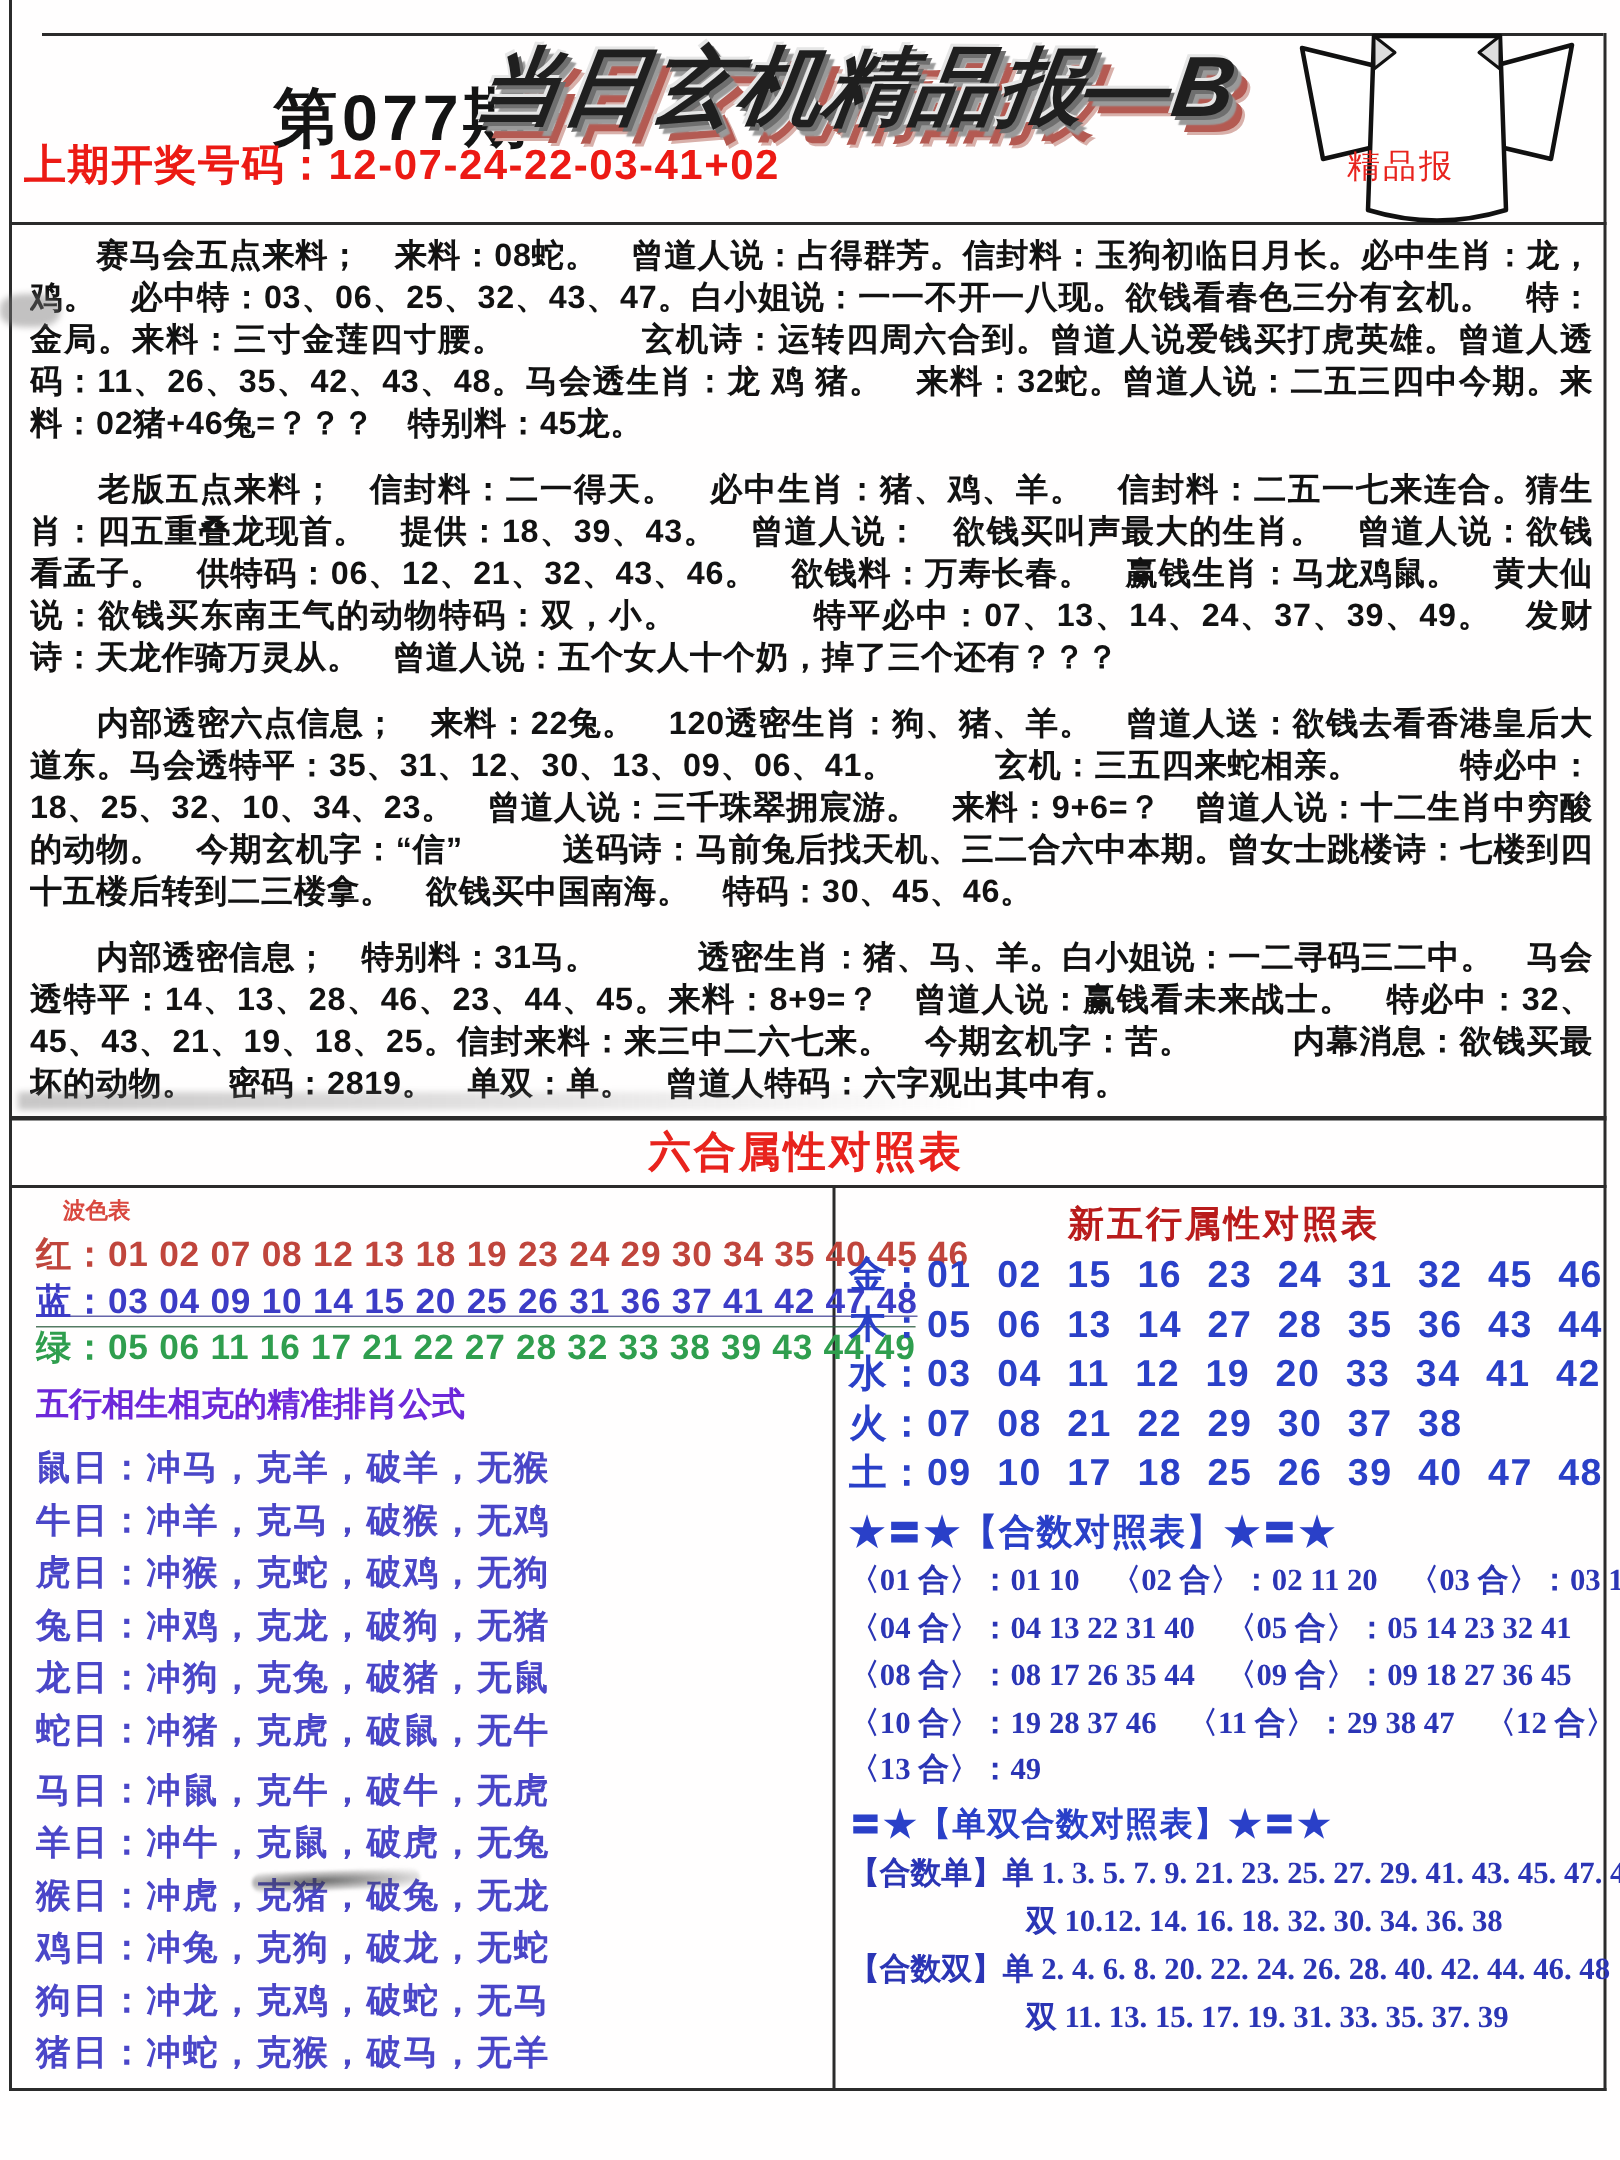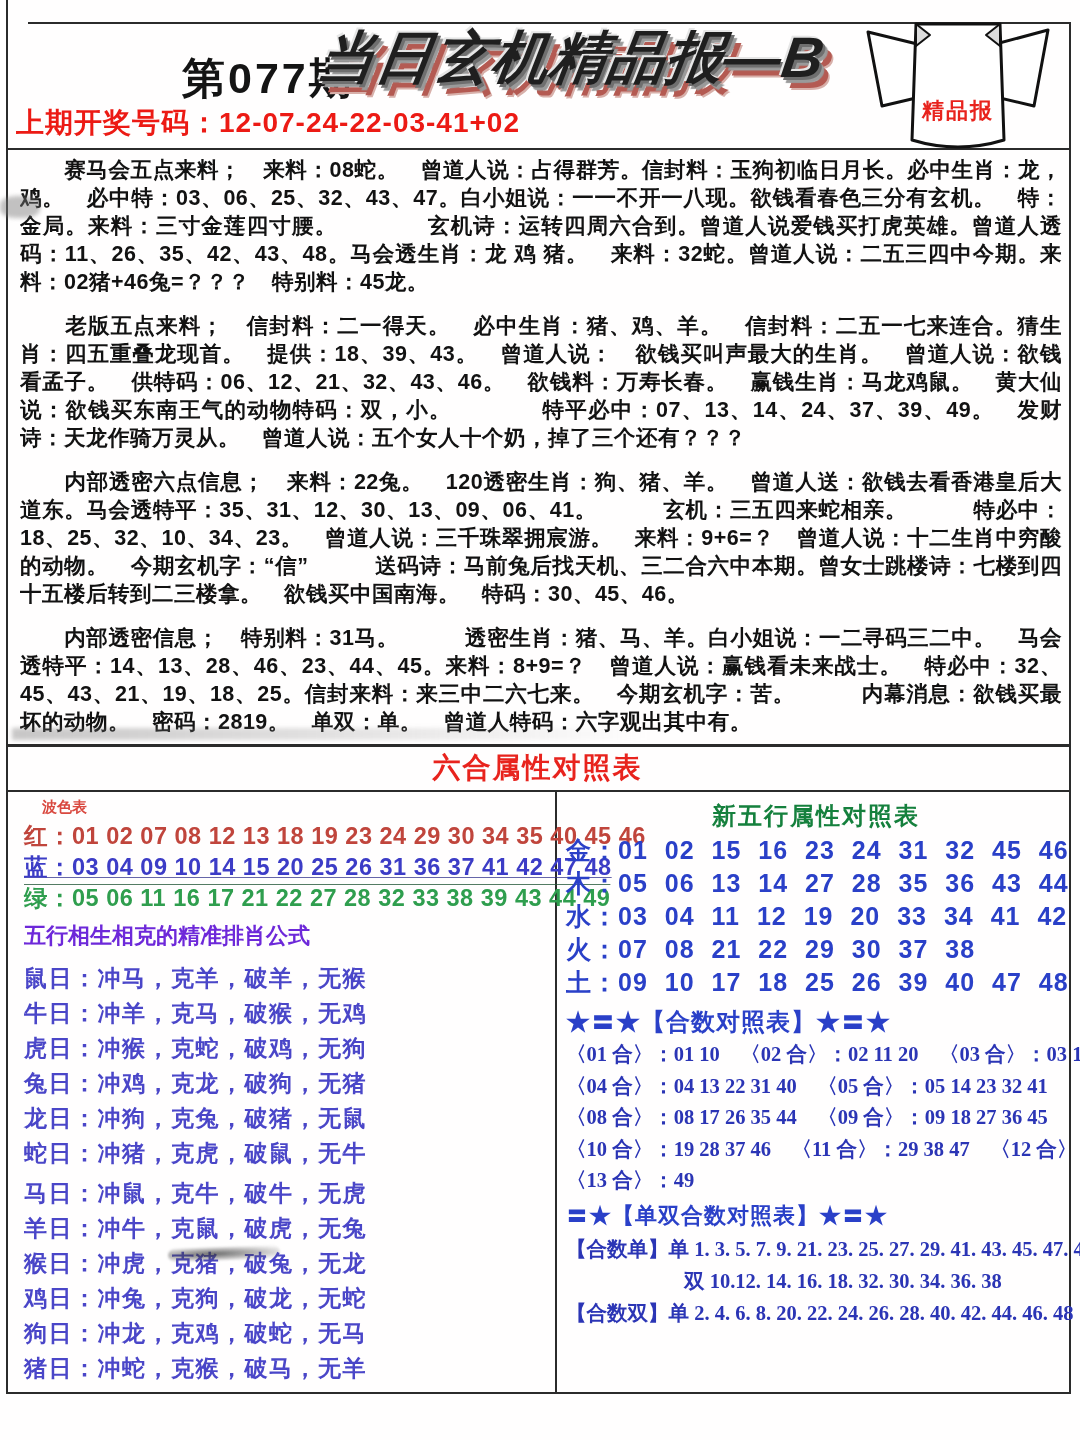--- a/index.html
+++ b/index.html
@@ -8,23 +8,23 @@
   
   .line{position:absolute;background:#2b2b2b;}
   
   .issue{position:absolute;left:182px;top:50px;font-size:43px;font-weight:bold;color:#141414;letter-spacing:3px;white-space:nowrap;}
   .masthead-wrap{position:absolute;left:318px;top:20px;width:566px;height:118px;}
   .masthead-layer{position:absolute;white-space:nowrap;font-size:57px;font-weight:900;font-style:italic;
         transform:skewX(-8deg);letter-spacing:1px;font-family:"Liberation Sans",sans-serif;}
   .m-red{left:9px;top:11px;color:#b45a52;text-shadow:2px 2px 0 #d8b0aa;}
   .m-black{left:0;top:0;color:#1f1f1f;text-shadow:-2px -2px 0 #e6e6e6,3px 3px 0 #6f6f6f,6px 6px 1px #9a9a9a;}
   .banner-svg{position:absolute;left:858px;top:18px;width:200px;height:142px;}
-  .badge{position:absolute;left:898px;top:96px;width:120px;text-align:center;font-size:22px;font-weight:bold;
+  .badge{position:absolute;left:898px;top:96px;width:120px;text-align:left;font-size:22px;font-weight:normal;
          color:#e8231d;letter-spacing:2px;}
-  .last-draw{position:absolute;left:16px;top:104px;font-size:28px;font-weight:bold;color:#ec1a14;letter-spacing:1px;white-space:nowrap;}
+  .last-draw{position:absolute;left:16px;top:91px;font-size:28px;font-weight:bold;color:#ec1a14;letter-spacing:1px;white-space:nowrap;}
   
   .paras{position:absolute;left:20px;top:156px;width:1042px;height:586px;overflow:hidden;
          font-size:21.5px;font-weight:bold;color:#121212;line-height:28px;text-align:justify;letter-spacing:.5px;}
   .paras p{margin:0;}
   .paras p + p{margin-top:16px;}
   
   .section-title{position:absolute;left:0;top:749px;width:860px;text-align:center;text-indent:215px;
          font-size:28px;font-weight:bold;color:#e8231d;letter-spacing:2px;}
   
   .col-left{position:absolute;left:24px;top:798px;width:518px;}
@@ -33,21 +33,21 @@
   .row-red{color:#c0453c;}
   .row-blue{color:#3c3cc6;text-decoration:underline;text-decoration-thickness:1px;text-underline-offset:2px;
             text-decoration-color:rgba(50,50,140,.75);}
   .row-green{color:#2f9e4e;text-decoration:overline;text-decoration-thickness:1px;
             text-decoration-color:rgba(40,90,60,.8);}
   .formula-title{color:#6d28d9;font-size:22px;font-weight:bold;margin-top:7px;}
   .zodiac{margin-top:10px;color:#4a46c8;font-size:23px;font-weight:bold;line-height:35px;letter-spacing:1.5px;}
   .zodiac > div:nth-child(7){padding-top:5px;}
   
   .col-right{position:absolute;left:566px;top:800px;width:500px;color:#2a40c8;}
-  .wuxing-title{text-align:center;font-size:24px;font-weight:bold;color:#15803d;letter-spacing:2px;margin-bottom:2px;}
+  .wuxing-title{text-align:center;font-size:24px;font-weight:bold;color:#b91c1c;letter-spacing:2px;margin-bottom:2px;}
   .wuxing-row{font-size:25px;font-weight:bold;line-height:33px;word-spacing:9px;letter-spacing:1px;white-space:nowrap;}
   .hesu-header{margin-top:10px;font-size:24px;font-weight:bold;letter-spacing:1px;line-height:26px;}
   .hesu-rows{margin-top:4px;font-family:"Liberation Serif",serif;font-size:20.5px;font-weight:bold;
              line-height:31.5px;white-space:nowrap;color:#2b35b5;}
   .ds-header{margin-top:6px;font-size:22px;font-weight:bold;letter-spacing:1px;line-height:26px;}
   .ds-rows{margin-top:4px;font-family:"Liberation Serif",serif;font-size:20.5px;font-weight:bold;
            line-height:32px;color:#2b35b5;white-space:nowrap;}
   .ds-indent{padding-left:118px;}
   
   .artifact-band{position:absolute;left:12px;top:728px;width:640px;height:12px;
@@ -132,20 +132,21 @@
       <div>〈04 合〉：04 13 22 31 40　〈05 合〉：05 14 23 32 41</div>
       <div>〈08 合〉：08 17 26 35 44　〈09 合〉：09 18 27 36 45</div>
       <div>〈10 合〉：19 28 37 46　〈11 合〉：29 38 47　〈12 合〉：39 48</div>
       <div>〈13 合〉：49</div>
     </div>
     <div class="ds-header">〓★【单双合数对照表】★〓★</div>
     <div class="ds-rows">
       <div>【合数单】单 1. 3. 5. 7. 9. 21. 23. 25. 27. 29. 41. 43. 45. 47. 49.</div>
       <div class="ds-indent">双 10.12. 14. 16. 18. 32. 30. 34. 36. 38</div>
       <div>【合数双】单 2. 4. 6. 8. 20. 22. 24. 26. 28. 40. 42. 44. 46. 48</div>
+      <div class="ds-indent">双 11. 13. 15. 17. 19. 31. 33. 35. 37. 39</div>
     </div>
   </div>
 
   <div class="artifact-band"></div>
   <div class="artifact-smudge"></div>
   <div class="artifact-blob"></div>
 
 </div>
 
 </body></html>

